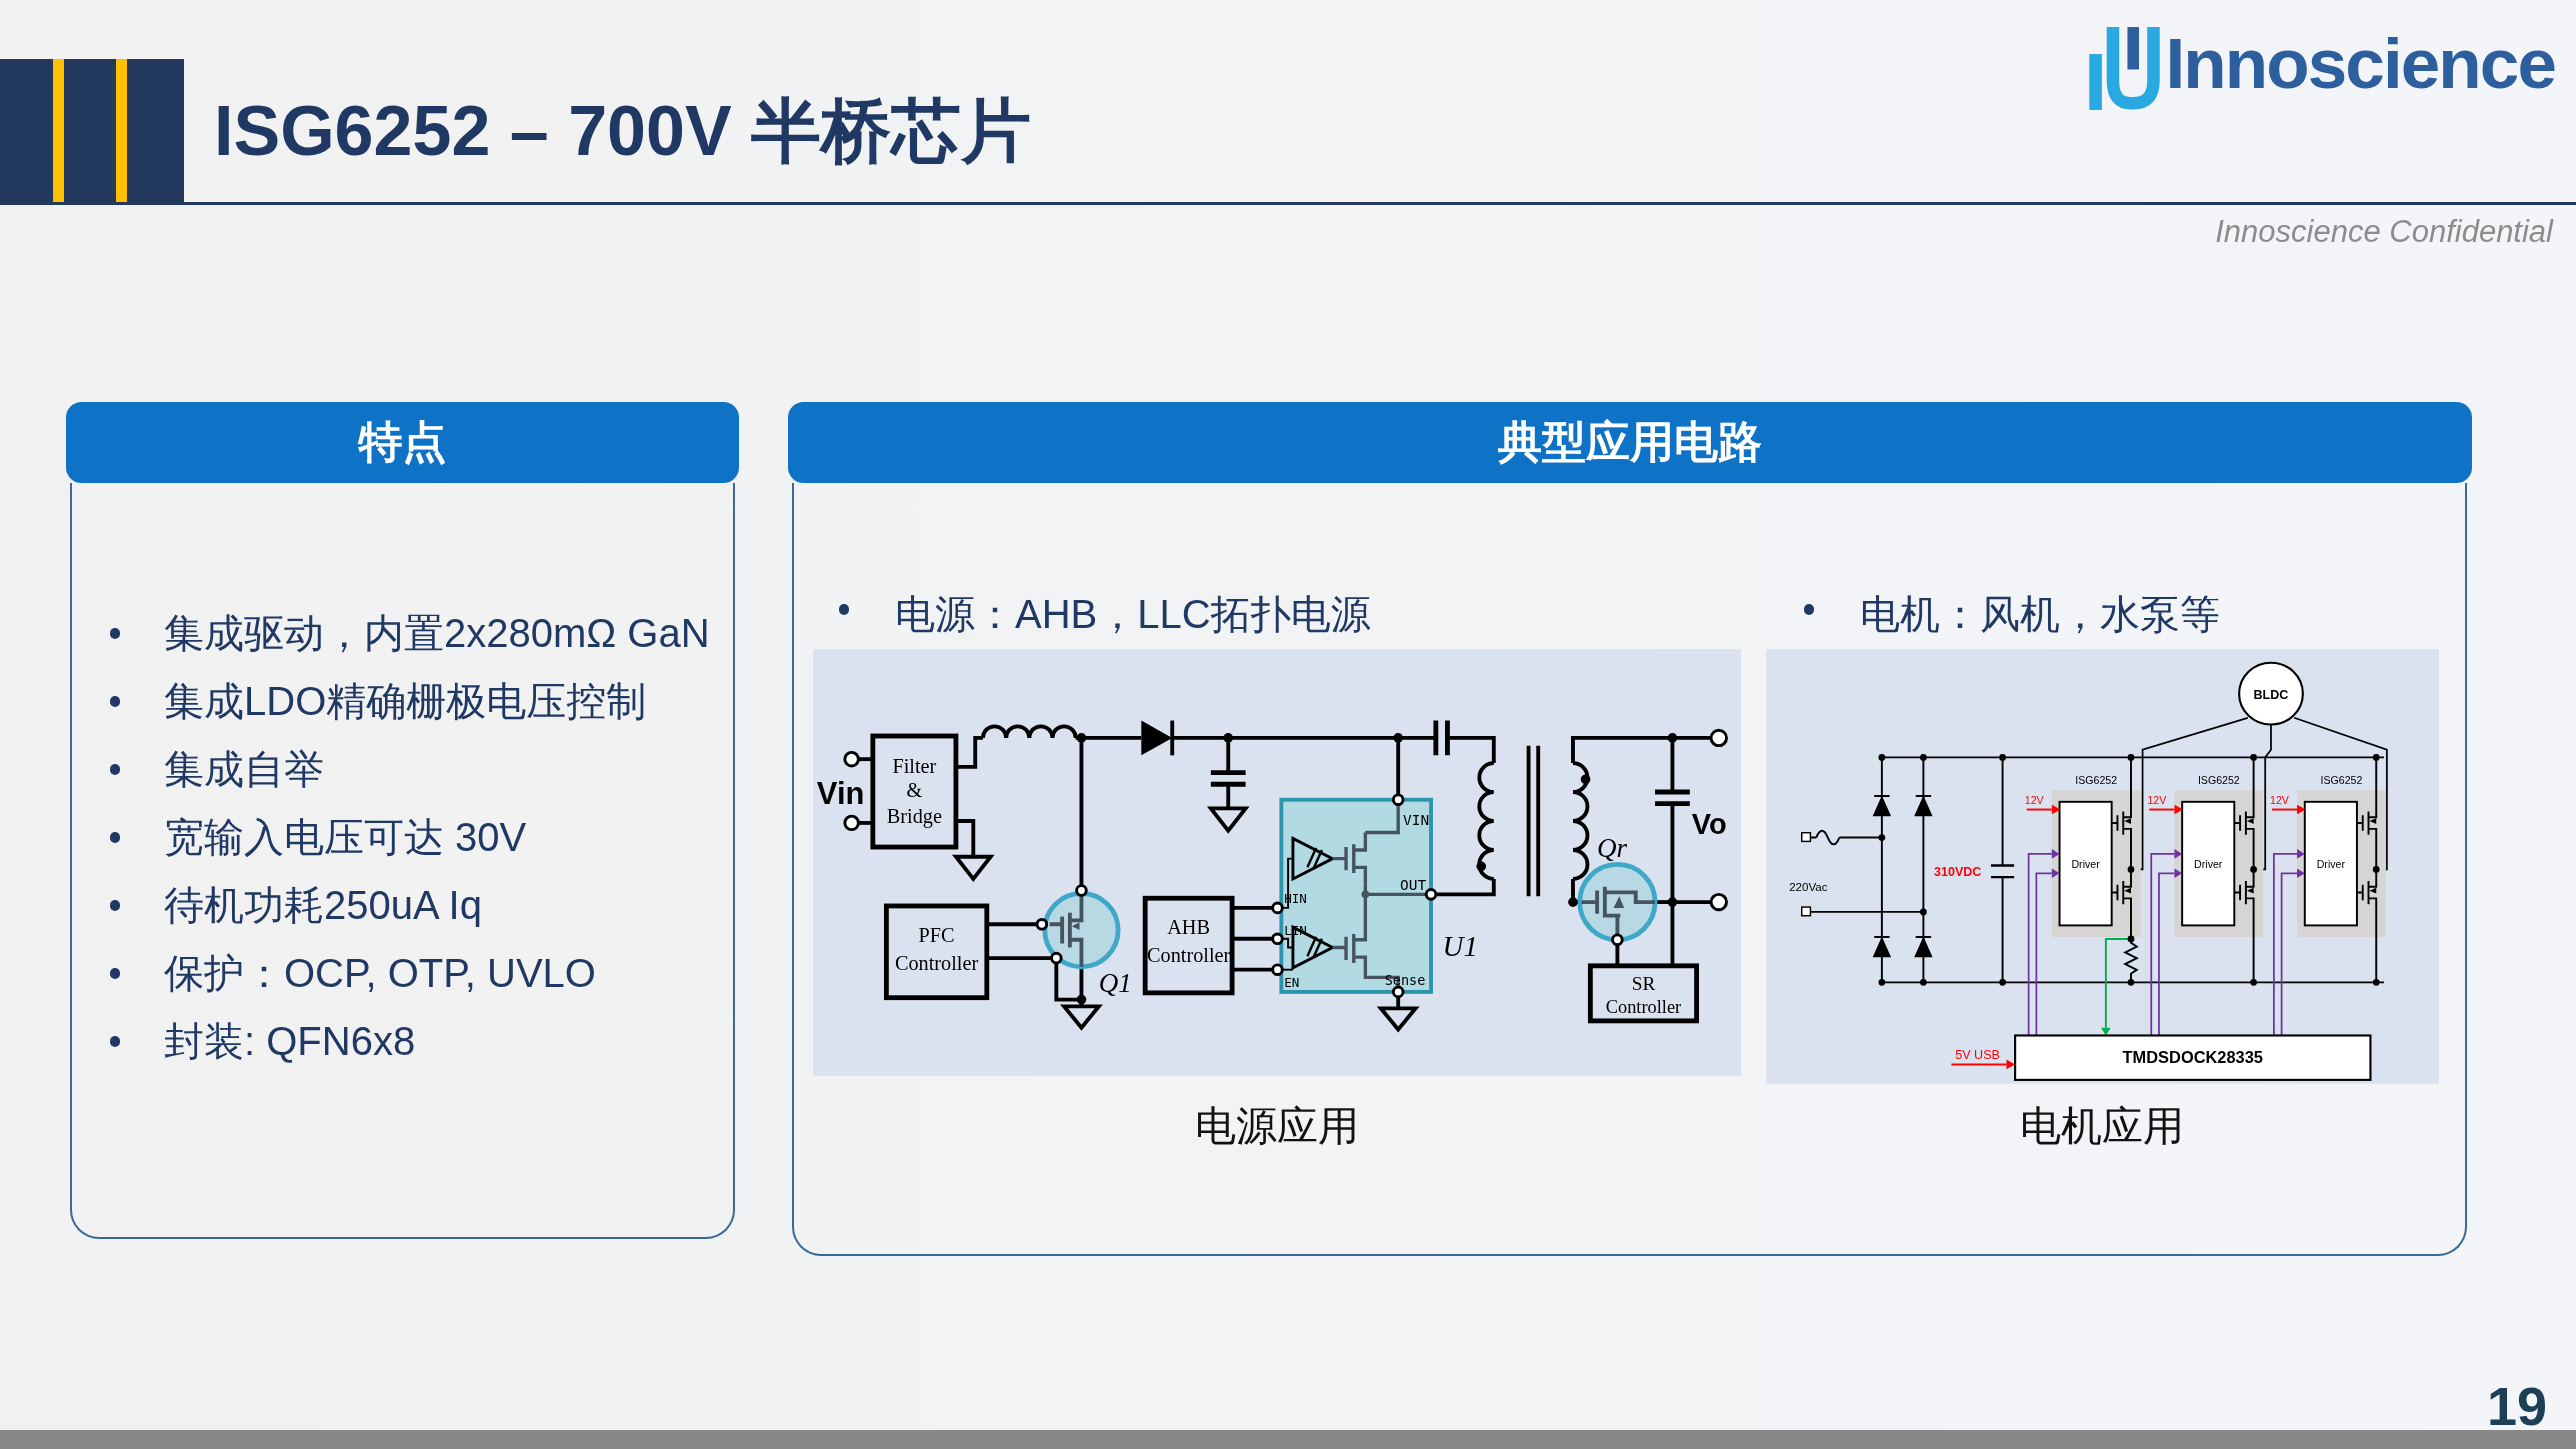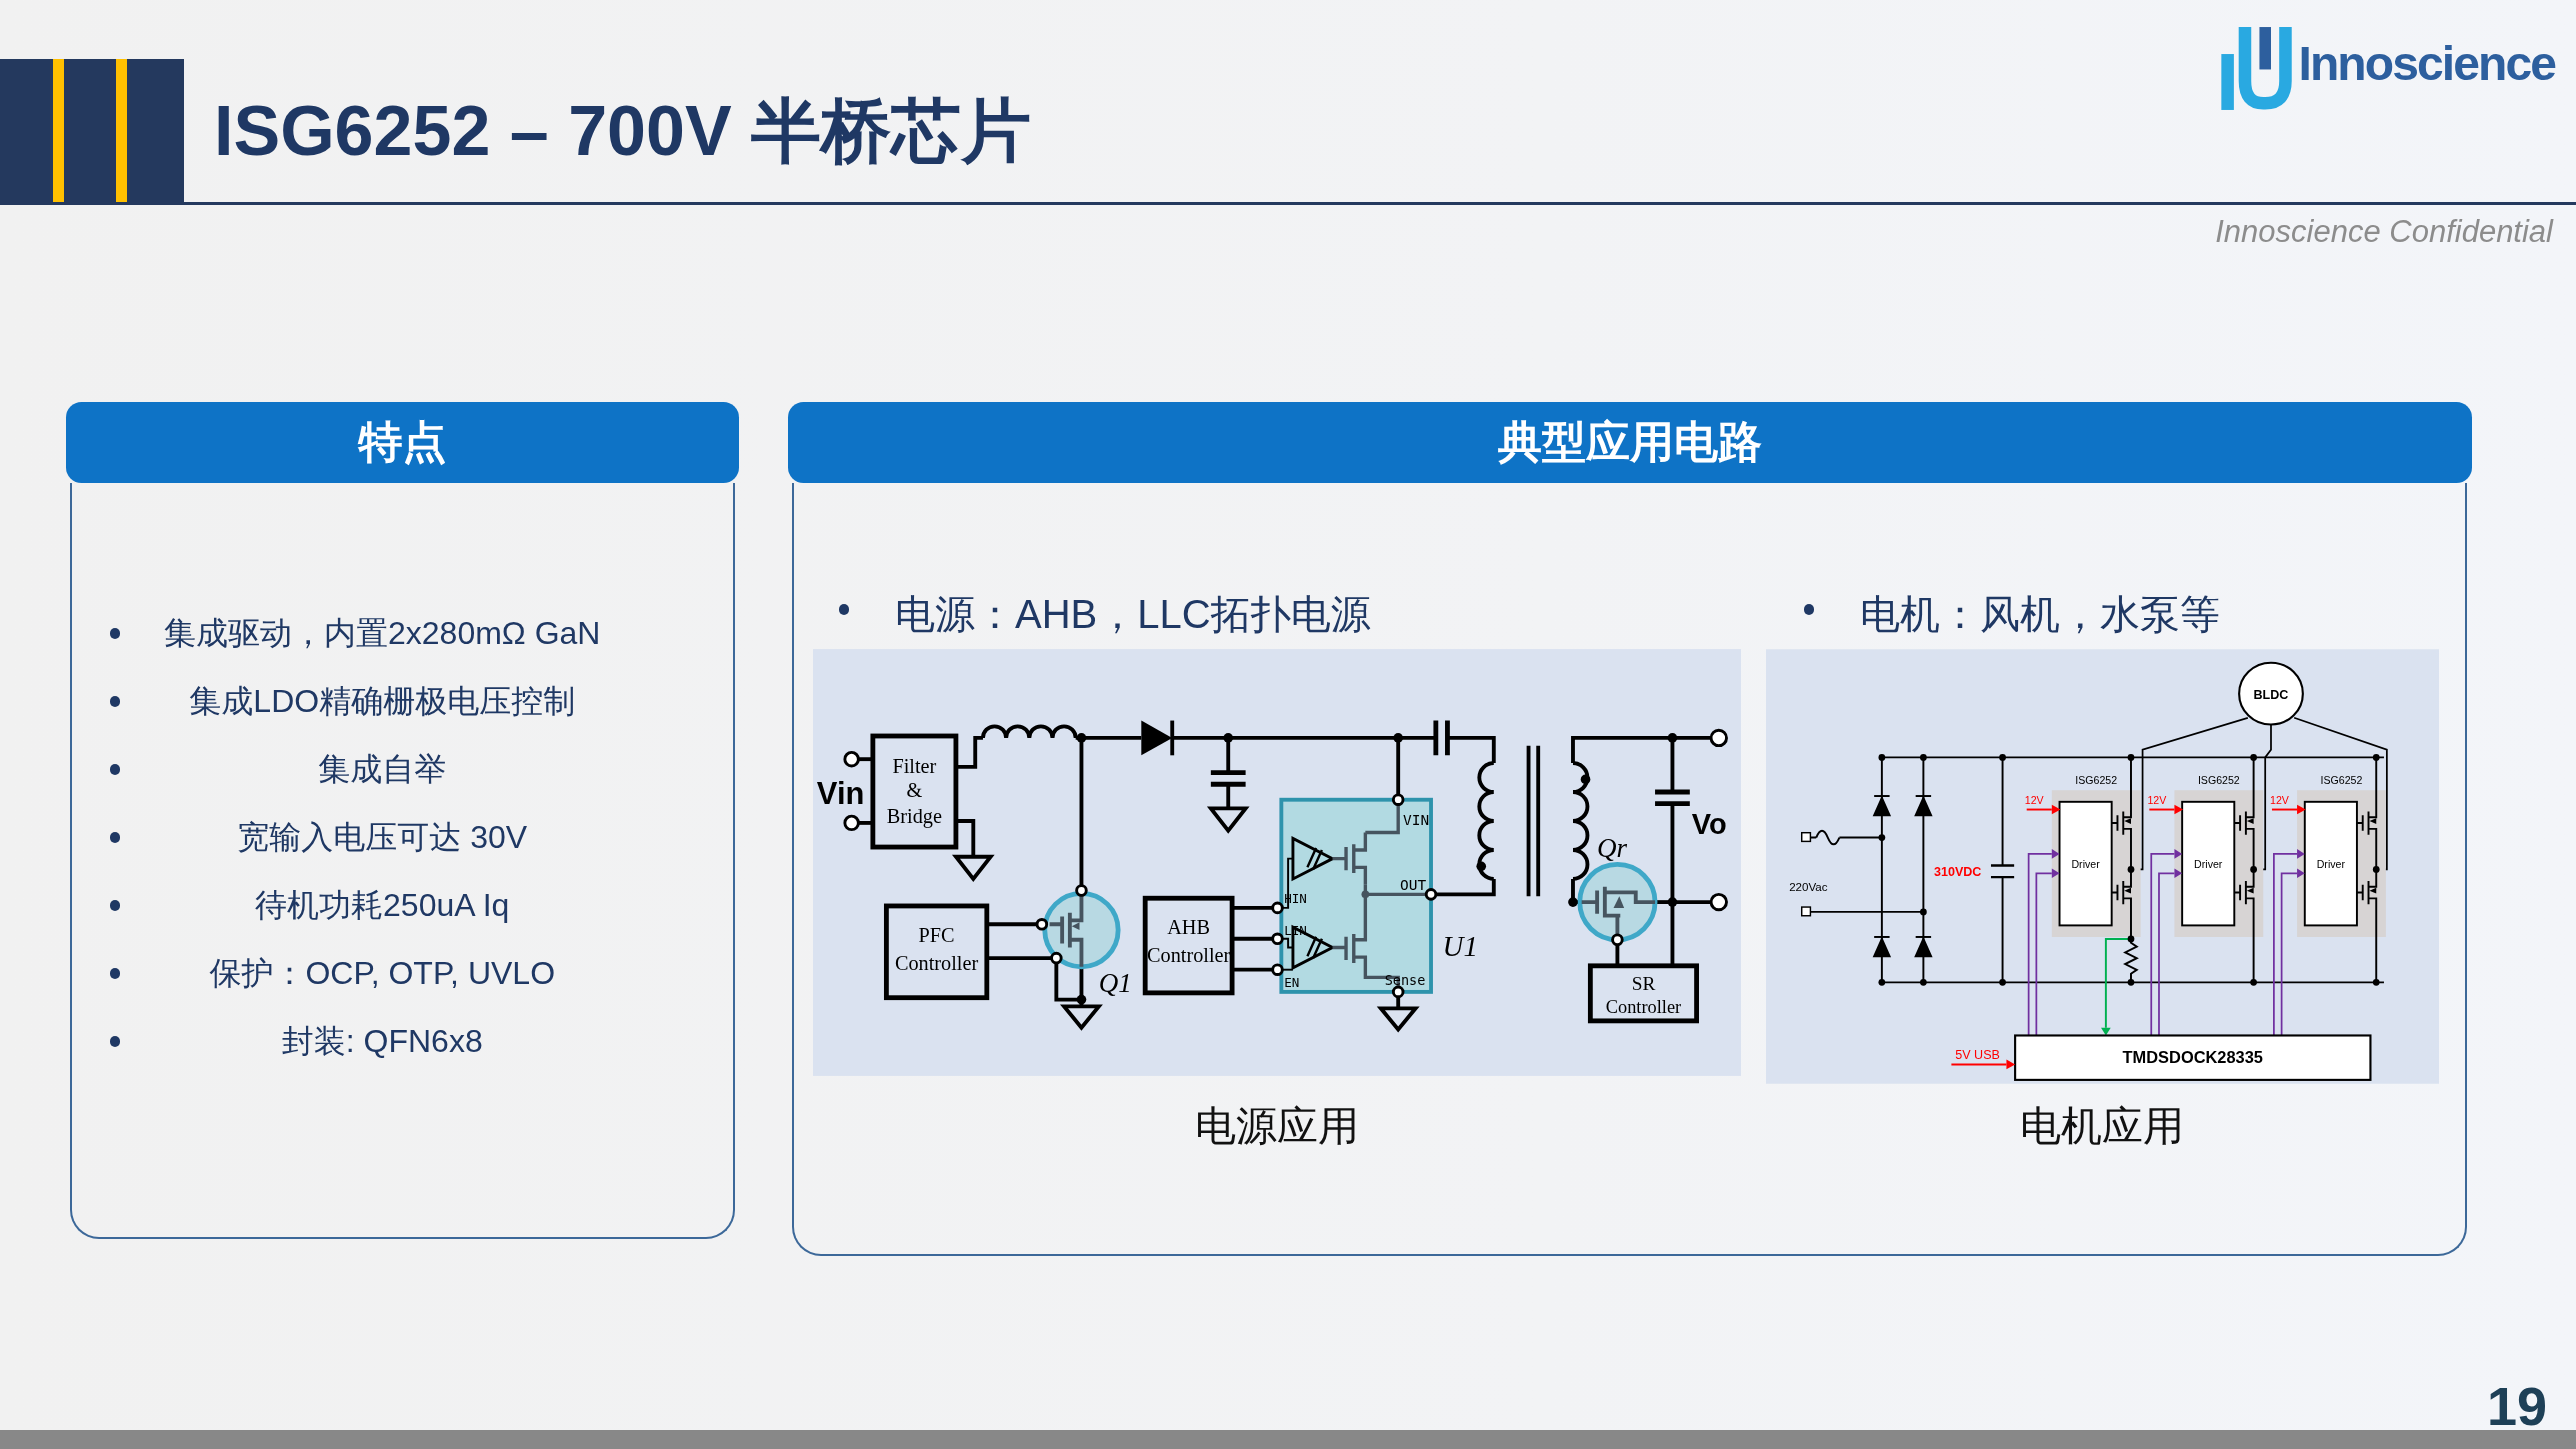--- a/index.html
+++ b/index.html
@@ -7,37 +7,37 @@
          background:linear-gradient(90deg,#f1f1f1 0%,#f2f3f5 60%,#f3f5f9 100%);
          font-family:"Liberation Sans",sans-serif;}
   
   .deco-block{position:absolute;left:0;top:59px;width:184px;height:145px;background:#24395E;}
   .deco-stripe{position:absolute;top:0;width:10.6px;height:145px;background:#FFC000;}
   .stripe1{left:53px}.stripe2{left:116px}
   .header-line{position:absolute;left:0;top:202px;width:2576px;height:2.9px;background:#24395E;}
   .page-title{position:absolute;left:214px;top:95px;font-size:70px;line-height:73px;
               font-weight:bold;color:#1F3864;white-space:nowrap;}
   .logo{position:absolute;right:21px;top:19.3px;display:flex;align-items:flex-start;}
-  .logo-word{font-size:48px;line-height:89px;font-weight:bold;color:#2D5F9E;letter-spacing:-1.9px;}
+  .logo-word{font-size:71px;line-height:89px;font-weight:bold;color:#2D5F9E;letter-spacing:-1.9px;}
   .confidential{position:absolute;right:23px;top:214px;font-size:31px;font-style:italic;color:#8C8C8C;margin-left:36px;}
   .page-number{position:absolute;right:29px;top:1375px;font-size:54px;font-weight:bold;color:#1E4057;}
   
   .panel-header{position:absolute;height:81px;background:#0E73C6;border-radius:15.5px;
                 display:flex;align-items:center;justify-content:center;
                 color:#fff;font-size:44px;font-weight:bold;z-index:2;}
   .features-header{left:66px;top:402px;width:673px;}
   .apps-header{left:788px;top:402px;width:1684px;text-align:right;}
   .panel-body{position:absolute;border:2.9px solid #3C6899;border-top:none;
               border-radius:0 0 29px 29px;z-index:1;}
   .features-body{left:70px;top:483px;width:661px;height:754px;}
   .apps-body{left:792px;top:483px;width:1671px;height:771px;}
   
   .features-list{position:absolute;left:104px;top:599px;margin:0;padding:0;list-style:none;}
-  .features-list li{position:relative;padding-left:60px;font-size:32px;line-height:68px;
-                    color:#1F3864;white-space:nowrap;text-align:center;}
+  .features-list li{position:relative;padding-left:60px;font-size:40px;line-height:68px;
+                    color:#1F3864;white-space:nowrap;}
   .features-list li::before{content:"";position:absolute;left:5.8px;top:29px;width:10.6px;height:10.6px;
                     border-radius:50%;background:#1F3864;}
   
   .app-bullet{position:absolute;top:587px;padding-left:62px;font-size:40px;color:#1F3864;white-space:nowrap;}
   .app-bullet::before{content:"";position:absolute;left:5.8px;top:17.4px;width:10.6px;height:10.6px;
                     border-radius:50%;background:#1F3864;}
   .bullet-power{left:833px;}
   .bullet-motor{left:1798px;}
   .circuit{position:absolute;}
   .circuit-power{left:813px;top:649px;width:928px;height:427px;}

